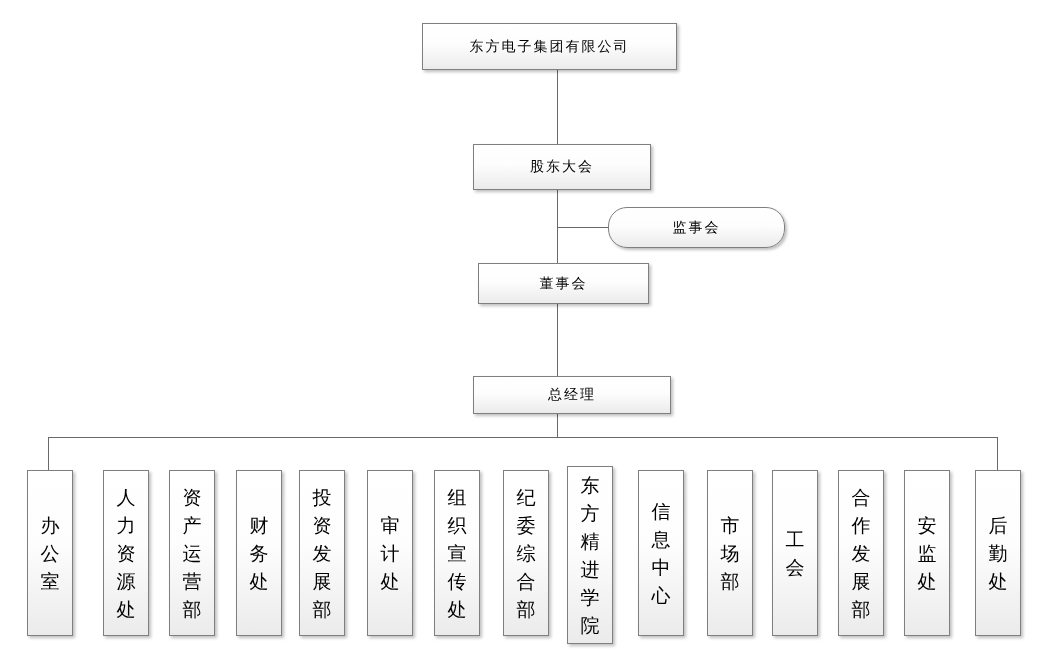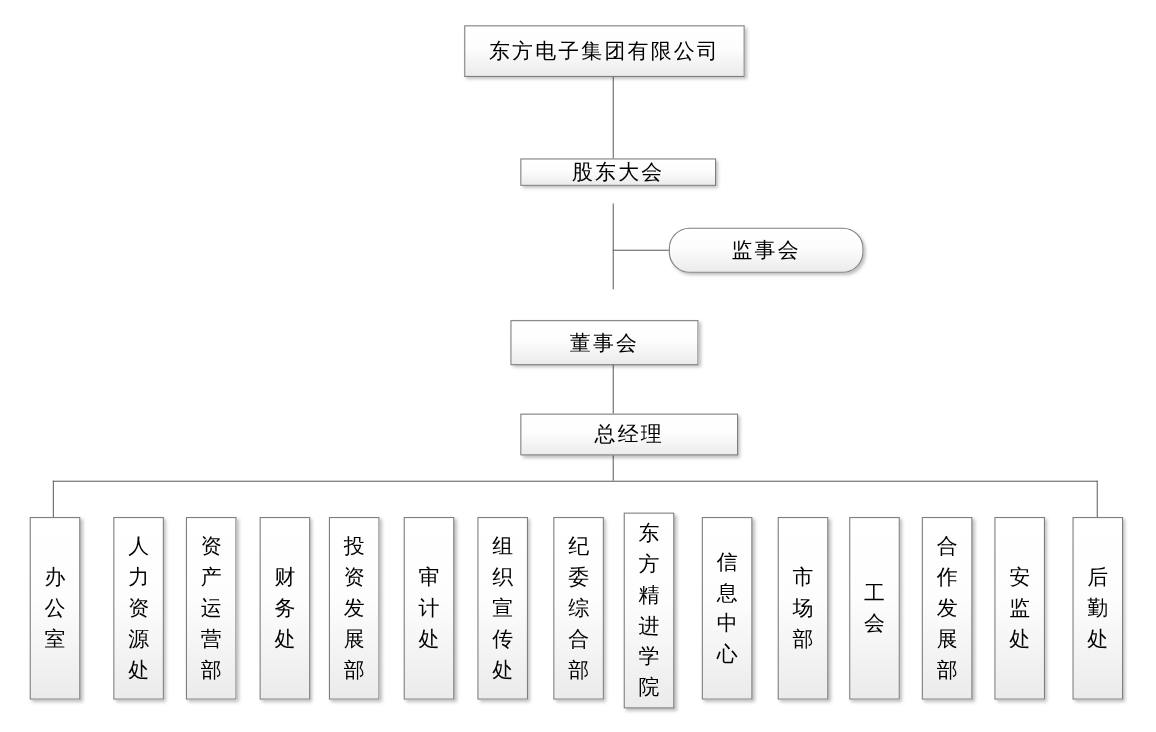--- a/index.html
+++ b/index.html
@@ -18,21 +18,21 @@
   .node {
     position: absolute;
     box-sizing: border-box;
     border: 1px solid #7f7f7f;
     background: linear-gradient(to bottom, #ffffff 0%, #fdfdfd 45%, #ebebeb 100%);
     box-shadow: 2px 2px 3px rgba(0,0,0,0.25);
     display: flex;
     align-items: center;
     justify-content: center;
     color: #000000;
-    font-size: 19px;
+    font-size: 14px;
     letter-spacing: 2px;
     white-space: nowrap;
   }
   .vnode {
     position: absolute;
     box-sizing: border-box;
     border: 1px solid #7f7f7f;
     background: linear-gradient(to bottom, #ffffff 0%, #fdfdfd 45%, #ebebeb 100%);
     box-shadow: 2px 2px 3px rgba(0,0,0,0.25);
     display: flex;
@@ -66,29 +66,29 @@
       <div class="line" style="left: 557px; top: 414px; width: 1px; height: 23px;"></div>
       <div class="line" style="left: 48px; top: 437px; width: 950px; height: 1px;"></div>
       <div class="line" style="left: 48px; top: 437px; width: 1px; height: 33px;"></div>
       <div class="line" style="left: 997px; top: 437px; width: 1px; height: 33px;"></div>
     </div>
 
   <div class="node" style="left:422px; top:23px; width:255px; height:47px;">
     <span>东方电子集团有限公司</span>
   </div>
 
-  <div class="node" style="left:473px; top:144px; width:178px; height:25px;">
+  <div class="node" style="left:473px; top:144px; width:178px; height:46px;">
     <span>股东大会</span>
   </div>
 
   <div class="node" style="left:608px; top:207px; width:177px; height:41px;border-radius:19px;">
     <span>监事会</span>
   </div>
 
-  <div class="node" style="left:464px; top:263px; width:171px; height:41px;margin-top:28px;">
+  <div class="node" style="left:478px; top:263px; width:171px; height:41px;">
     <span>董事会</span>
   </div>
 
   <div class="node" style="left:473px; top:376px; width:198px; height:38px;">
     <span>总经理</span>
   </div>
 
   <div id="departments">
       <div class="vnode" style="left: 27px; top: 470px; width: 46px; height: 166px;">
         <span class="vchar">办</span>

